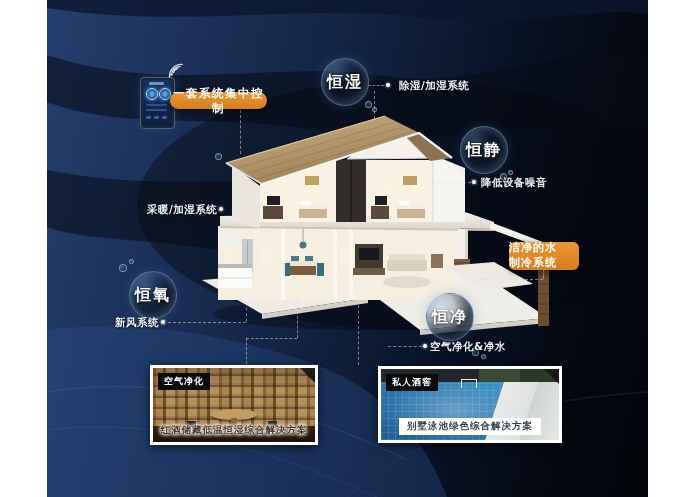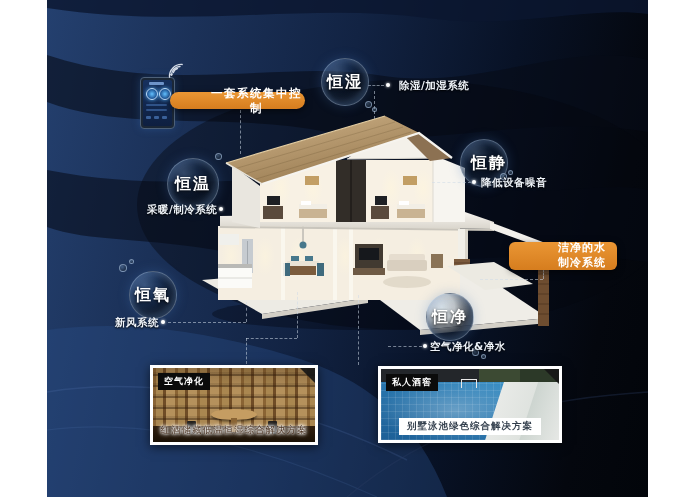--- a/index.html
+++ b/index.html
@@ -21,42 +21,42 @@
     background:radial-gradient(circle at 35% 30%, rgba(150,190,230,.3), rgba(10,20,35,.7));}
 
   .lbl{position:absolute;color:#eef3f9;font-size:10.5px;font-weight:bold;letter-spacing:.5px;
     text-shadow:0 1px 2px #000;white-space:nowrap;}
   .dot{position:absolute;width:4px;height:4px;background:#fff;border-radius:50%;box-shadow:0 0 3px #fff;}
 
   .dash-h{position:absolute;height:0;border-top:1px dashed rgba(208,218,232,.55);}
   .dash-v{position:absolute;width:0;border-left:1px dashed rgba(208,218,232,.55);}
 
   .obox{position:absolute;background:linear-gradient(180deg,#ea9634,#d67d1e);color:#fff;font-weight:bold;
-    display:flex;align-items:center;justify-content:center;text-align:center;
-    box-shadow:0 2px 7px rgba(0,0,0,.55);padding-left:38px;}
+    display:flex;align-items:center;justify-content:flex-start;text-align:center;
+    box-shadow:0 2px 7px rgba(0,0,0,.55);}
   .obox1{border-radius:9px;font-size:11.5px;letter-spacing:1.5px;}
   .obox2{border-radius:6px;font-size:11px;line-height:1.35;letter-spacing:1px;}
 
   
   .phone{position:absolute;left:93px;top:77px;width:33px;height:50px;background:#1b2736;
     border:1px solid #4d6078;border-radius:4px;box-shadow:0 0 9px rgba(60,120,200,.3);}
   .pscreen{position:absolute;left:2px;top:2px;right:2px;bottom:2px;border-radius:2px;overflow:hidden;
     background:linear-gradient(180deg,#16305e,#0e1f40);}
   .ptitle{position:absolute;left:6px;top:2px;width:15px;height:3px;background:#6e93c9;border-radius:1px;}
   .pknob{position:absolute;top:8px;width:10px;height:10px;border-radius:50%;border:1px solid #bfe0ff;
     background:radial-gradient(circle,#63c0ff 0%,#1b4f8f 70%);box-shadow:0 0 4px #4fa8f0;}
   .prow{position:absolute;left:3px;width:21px;height:2px;background:#2f5288;border-radius:1px;}
   .pseg{position:absolute;width:5px;height:3px;background:#3a6099;border-radius:1px;}
 
   
   .photo{position:absolute;border:3px solid #ffffff;box-sizing:border-box;box-shadow:0 2px 10px rgba(0,0,0,.6);overflow:hidden;background:#111;}
   .tag{position:absolute;left:5px;top:5px;background:#0b0b0b;color:#fff;font-size:9px;font-weight:bold;
     letter-spacing:1px;padding:2px 6px;z-index:5;}
   .ribbon{position:absolute;top:0;right:0;width:0;height:0;border-top:15px solid #171717;border-left:15px solid transparent;opacity:.92;z-index:5;}
-  .cap1{position:absolute;left:0;right:0;bottom:5px;text-align:center;font-size:9.5px;font-weight:normal;
+  .cap1{position:absolute;left:0;right:0;bottom:5px;text-align:center;font-size:9.5px;font-weight:bold;
     color:#4a3322;letter-spacing:1px;z-index:5;
     text-shadow:0 0 2px #fff,0 0 3px #fff,0 0 4px #fff,0 0 5px #fff;}
   .cap2wrap{position:absolute;left:0;right:0;bottom:5px;text-align:center;z-index:5;}
   .cap2{display:inline-block;background:#ffffff;color:#333f4d;font-size:9.5px;font-weight:bold;
     letter-spacing:1px;padding:2px 8px;margin-top:33px;}
 
   
   .winebg{position:absolute;left:0;top:0;right:0;bottom:0;
     background:linear-gradient(180deg, rgba(62,38,15,.3) 0%, rgba(40,22,8,0) 30%),
       repeating-linear-gradient(90deg,#8a6434 0 3px,#aa8750 3px 10px,#6f4c26 10px 13px,#b5915c 13px 22px);}
@@ -262,33 +262,30 @@
     </div>
 
     <div class="bubble" style="left:274px;top:58px;width:46px;height:46px;">
       <span>恒湿</span>
     </div>
     <div class="mini" style="left:318px;top:101px;width:5px;height:5px;"></div>
     <div class="mini" style="left:325px;top:107px;width:3px;height:3px;"></div>
     <div class="dot" style="left:339px;top:83px;"></div>
     <div class="lbl" style="left:352px;top:79px;">除湿/加湿系统</div>
 
-    <div class="bubble" style="left:413px;top:139px;width:46px;height:46px;justify-content:flex-end;">
+    <div class="bubble" style="left:413px;top:126px;width:46px;height:46px;">
       <span>恒静</span>
     </div>
     <div class="mini" style="left:453px;top:173px;width:5px;height:5px;"></div>
     <div class="mini" style="left:461px;top:170px;width:3px;height:3px;"></div>
     <div class="dot" style="left:425px;top:180px;"></div>
     <div class="lbl" style="left:434px;top:176px;">降低设备噪音</div>
 
-    <div class="bubble" style="left:120px;top:158px;width:50px;height:50px;">
-      <span>恒温</span>
-    </div>
     <div class="mini" style="left:168px;top:153px;width:5px;height:5px;"></div>
-    <div class="lbl" style="left:100px;top:203px;">采暖/制冷系统</div>
+    <div class="lbl" style="left:100px;top:203px;">采暖/加湿系统</div>
     <div class="dot" style="left:172px;top:207px;"></div>
 
     <div class="bubble" style="left:82px;top:271px;width:46px;height:46px;">
       <span>恒氧</span>
     </div>
     <div class="mini" style="left:72px;top:264px;width:6px;height:6px;"></div>
     <div class="mini" style="left:82px;top:259px;width:3px;height:3px;"></div>
     <div class="lbl" style="left:68px;top:316px;">新风系统</div>
     <div class="dot" style="left:114px;top:320px;"></div>
 

